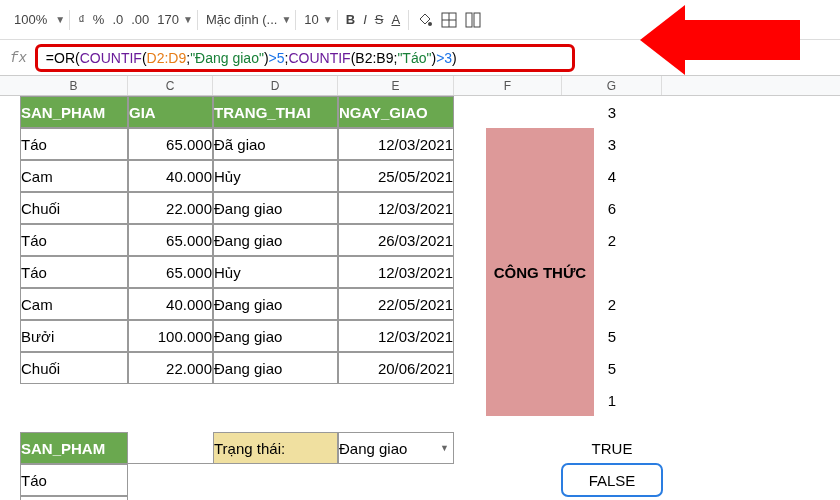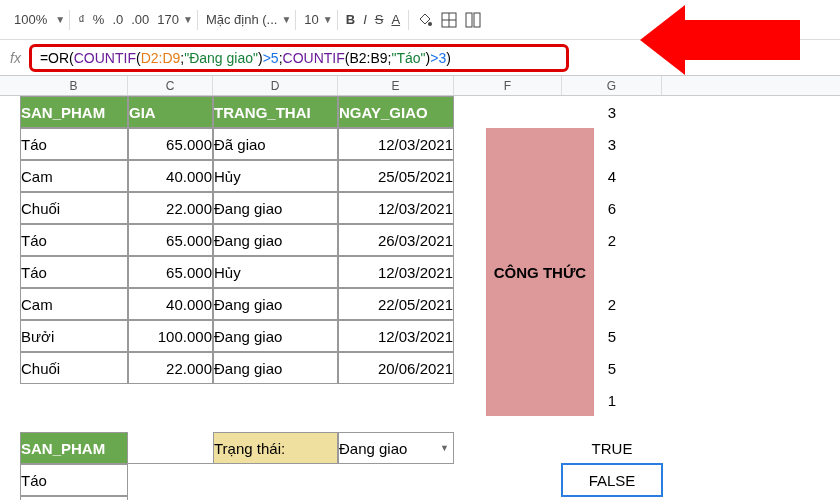--- a/index.html
+++ b/index.html
@@ -4,21 +4,21 @@
   <style>
     * { margin: 0; padding: 0; box-sizing: border-box; font-family: Arial, sans-serif; }
     body { width: 840px; height: 500px; background: #fff; overflow: hidden; position: relative; }
     
     .toolbar { display: flex; align-items: center; padding: 6px 10px; height: 40px; background: #fff; border-bottom: 1px solid #ddd; }
     .tool-btn { display: flex; align-items: center; justify-content: center; padding: 2px 4px; cursor: pointer; color: #444; font-size: 13px; }
     .zoom { display: flex; align-items: center; gap: 4px; }
     .sep { width: 1px; height: 20px; background: #ddd; margin: 0 4px; }
     
     .formula-row { display: flex; align-items: center; height: 36px; padding: 4px 10px; background: #fff; border-bottom: 1px solid #ccc; position: relative; }
-    .fx-label { font-style: italic; color: #888; font-size: 14px; margin-right: 8px; }
+    .fx-label { font-style: italic; color: #888; font-size: 14px; margin-right: 8px; font-family: Liberation Mono, monospace; }
     .formula-box { border: 3px solid #d00; border-radius: 6px; padding: 2px 8px; flex: 0 0 540px; height: 28px; display: flex; align-items: center; font-size: 14px; font-family: monospace; }
     .fc-eq { color: #000; }
     .fc-fn { color: #000; }
     .fc-fn2 { color: #6a1b9a; }
     .fc-range { color: #e67c17; }
     .fc-str { color: #188038; }
     .fc-num { color: #1a73e8; }
     
     .arrow { position: absolute; right: 40px; top: 20px; z-index: 10; }
     .arrow-body { width: 120px; height: 40px; background: #f00; position: relative; }
@@ -32,21 +32,21 @@
     .col-e { width: 116px; }
     .col-f { width: 108px; }
     .col-g { width: 100px; }
     
     .grid { position: relative; }
     .row { display: flex; height: 32px; padding-left: 20px; }
     .cell { border: 1px solid #999; padding: 4px 0; font-size: 15px; display: flex; align-items: center; }
     .hdr { background: #6aa84f; color: #fff; font-weight: bold; }
     .num { justify-content: flex-end; }
     .yellow { background: #f0e0a0; }
-    .selected { outline: 2px solid #2a7de1; outline-offset: -1px; }
+    .selected { outline: 2px solid #2a7de1; outline-offset: -1px; border-radius: 6px; }
     .g-cell { border: none; justify-content: center; }
     .dd { position: relative; }
     .dd::after { content: "▼"; position: absolute; right: 4px; font-size: 9px; color: #666; }
     
     .cong-thuc { position: absolute; left: 454px; top: 0; width: 108px; background: #d99; display: flex; align-items: center; justify-content: center; font-weight: bold; font-size: 15px; margin-left: 32px; }
   </style>
 </head>
 <body>
 
 <div class="toolbar">

